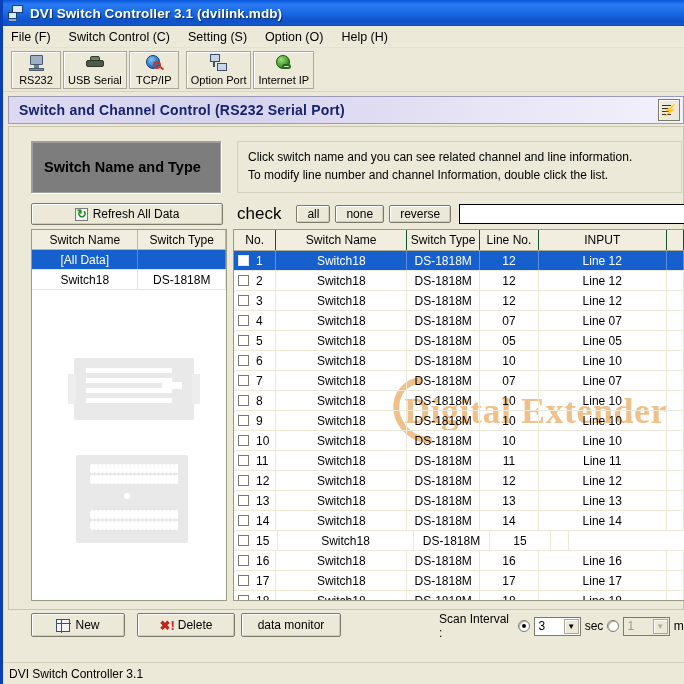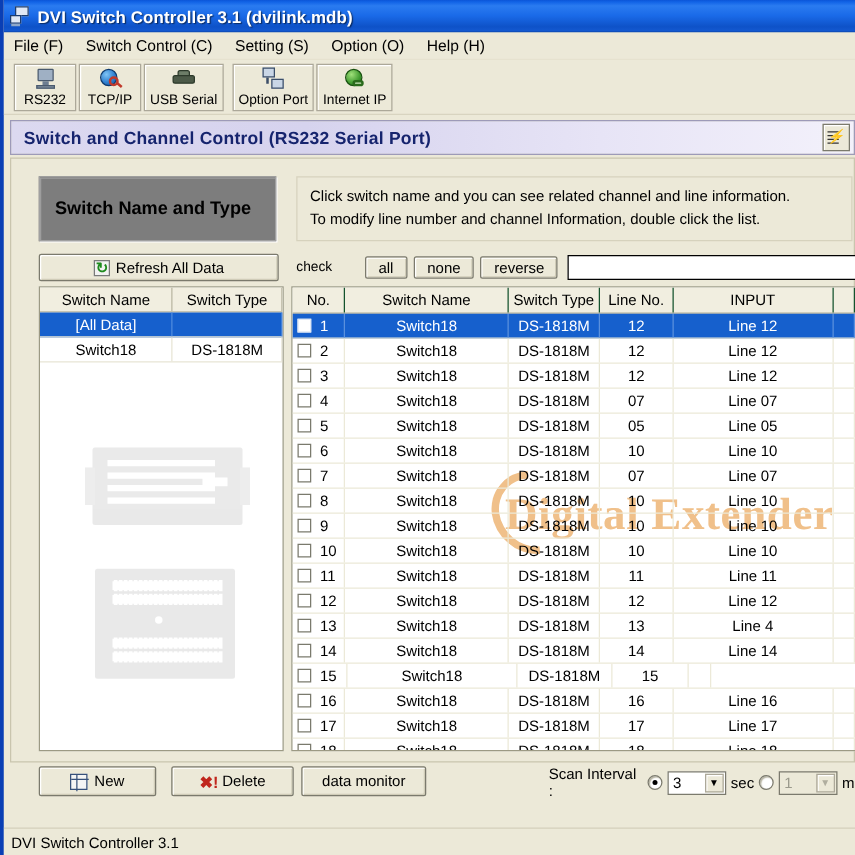--- a/index.html
+++ b/index.html
@@ -133,21 +133,21 @@
     position: absolute; left: 22px; top: 76px; width: 192px; height: 22px;
     gap: 5px;
   }
   .ico-refresh { position:relative; width:13px; height:13px; background:#f2f2f2; border:1px solid #7a7a7a;}
   .ico-refresh::after { content:"\21BB"; position:absolute; left:1px; top:-2px; color:#1e8a1e; font-size:12px; font-weight:bold;}
 
   .check-row {
     position: absolute; left: 228px; top: 76px; width: 452px; height: 22px;
     display: flex; align-items: center; gap: 5px;
   }
-  .check-row .ctxt { font-size: 11px; margin-right: 21px; }
+  .check-row .ctxt { font-size: 17px; margin-right: 10px; }
   .cbtn { height: 18px; padding: 0 10px; }
   .check-input {
     flex: 1; height: 20px; background: #ffffff; border: 1px solid #000000;
     margin-left: 3px; margin-right: 0px; font-size: 12px; padding: 0 3px;
     font-family: "Liberation Sans", sans-serif;
   }
 
   
   .left-list {
     position: absolute; left: 22px; top: 102px; width: 196px; height: 372px;
@@ -290,33 +290,33 @@
   <div class="toolbar">
     <div class="tbtn">
       <span class="ico ico-monitor">
         <i class="scr"></i>
           <i class="stand"></i>
           <i class="base"></i>
       </span>
       <span class="lbl">RS232</span>
     </div>
     <div class="tbtn">
+      <span class="ico ico-usb">
+        <i class="top"></i>
+          <i class="body"></i>
+      </span>
+      <span class="lbl">USB Serial</span>
+    </div>
+    <div class="tbtn">
       <span class="ico ico-globe">
         <i class="g"></i>
           <i class="mg"></i>
           <i class="mgh"></i>
       </span>
       <span class="lbl">TCP/IP</span>
-    </div>
-    <div class="tbtn">
-      <span class="ico ico-usb">
-        <i class="top"></i>
-          <i class="body"></i>
-      </span>
-      <span class="lbl">USB Serial</span>
     </div>
     <div class="tbsep"></div>
     <div class="tbtn">
       <span class="ico ico-net">
         <i class="p1"></i>
           <i class="ln"></i>
           <i class="p2"></i>
       </span>
       <span class="lbl">Option Port</span>
     </div>
@@ -635,21 +635,21 @@
             <div class="c-extra"></div>
           </div>
           <div class="g-row">
             <div class="c-no">
               <span class="cb"></span>
               <span>13</span>
             </div>
             <div class="c-name">Switch18</div>
             <div class="c-type">DS-1818M</div>
             <div class="c-line">13</div>
-            <div class="c-input">Line 4</div>
+            <div class="c-input">Line 13</div>
             <div class="c-extra"></div>
           </div>
           <div class="g-row">
             <div class="c-no">
               <span class="cb"></span>
               <span>14</span>
             </div>
             <div class="c-name">Switch18</div>
             <div class="c-type">DS-1818M</div>
             <div class="c-line">14</div>

